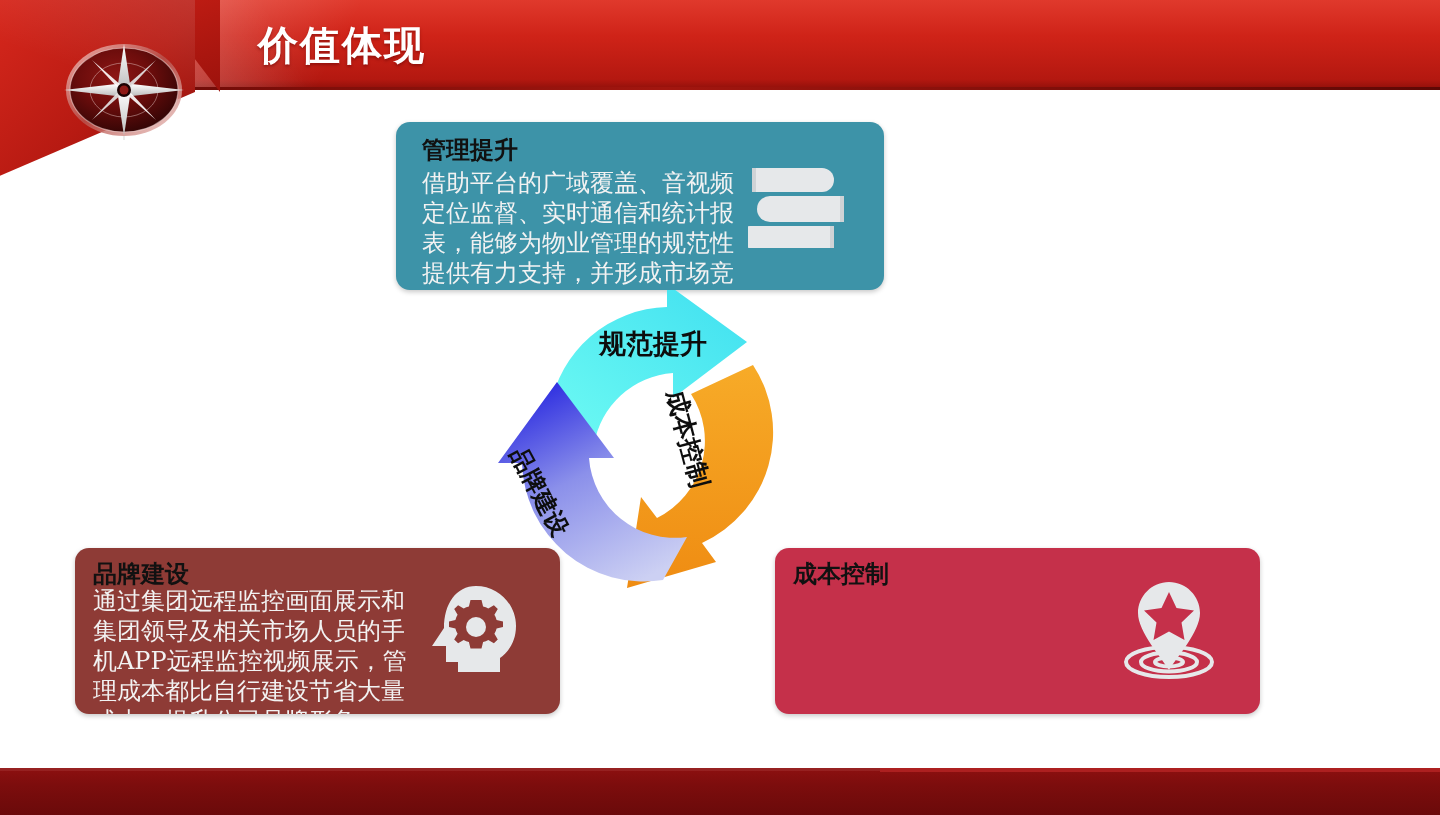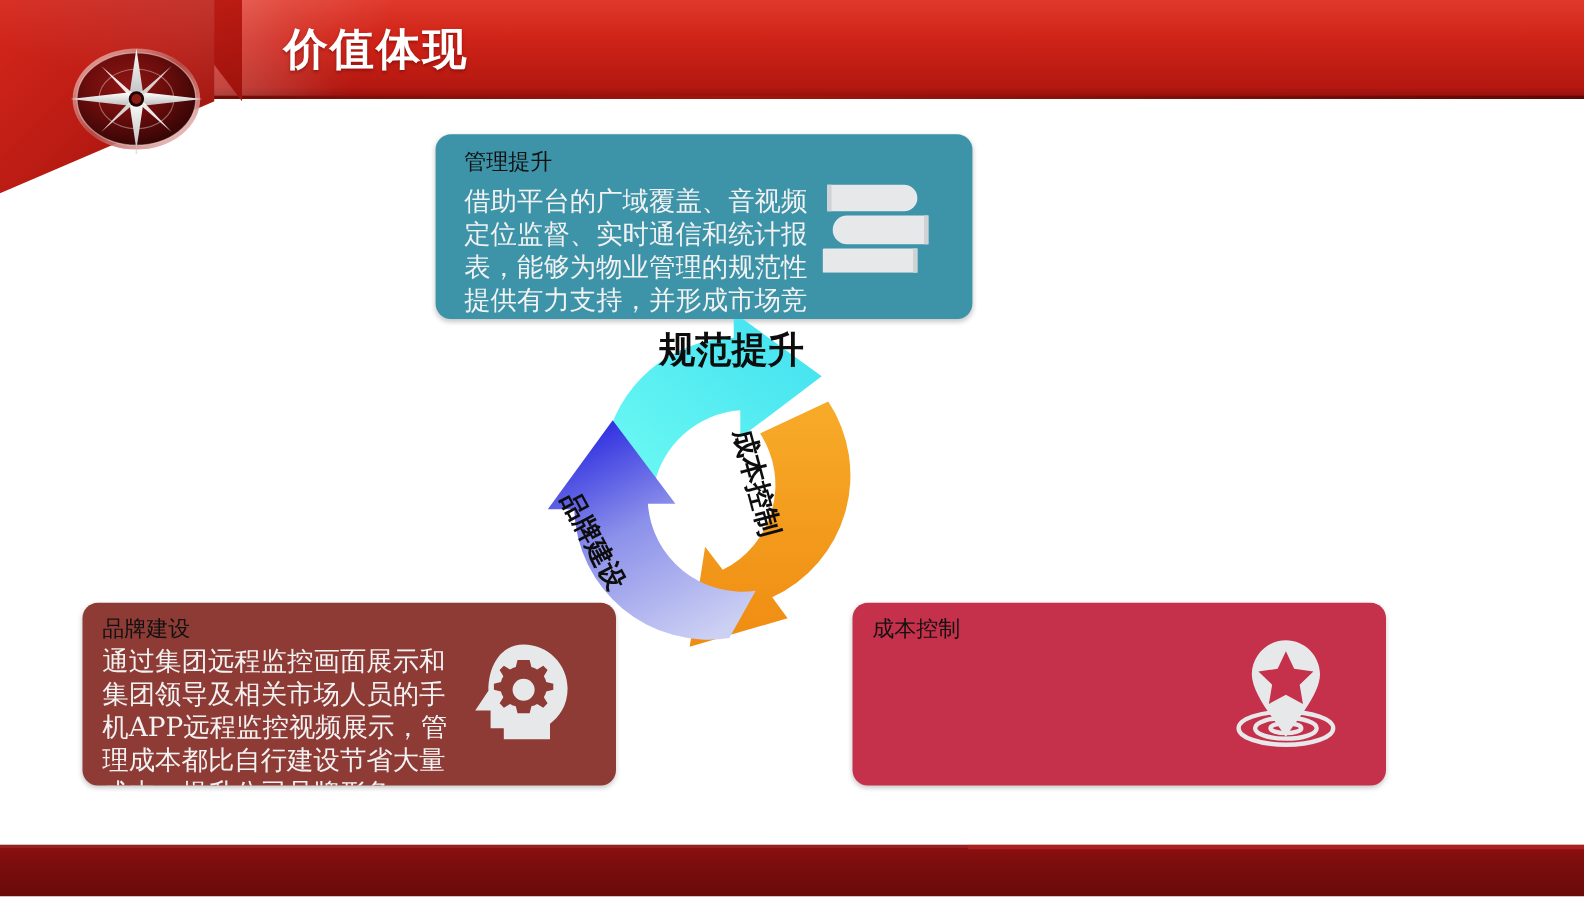--- a/index.html
+++ b/index.html
@@ -59,21 +59,21 @@
   }
   .bottom-bar:after{
     content:"";position:absolute;left:880px;top:0;right:0;height:4px;
     background:#b52424;opacity:.8;
   }
 
   
   .card{position:absolute;border-radius:14px;box-sizing:border-box;
         box-shadow:0 2px 5px rgba(0,0,0,.22);overflow:hidden;}
   .card .c-title{
-    position:absolute;font-size:20px;font-weight:400;color:#111;
+    position:absolute;font-size:24px;font-weight:700;color:#111;
     font-family:"DejaVu Sans","Liberation Sans",sans-serif;
   }
   .card .c-body{
     position:absolute;font-size:24px;line-height:30px;color:#f2f2f2;
     font-family:"DejaVu Serif","Liberation Serif",serif;
     white-space:pre-wrap;
   }
 
   #card-mgmt{left:396px;top:122px;width:488px;height:168px;background:#3d93a8;}
   #card-mgmt .c-title{left:26px;top:12px;}
@@ -89,21 +89,21 @@
   #card-cost .c-title{left:18px;top:10px;}
   #card-cost .c-body{left:18px;top:38px;width:340px;}
   #card-cost .icon-pin{position:absolute;right:36px;top:32px;width:110px;height:104px;}
 
   
   .cycle{position:absolute;left:495px;top:290px;width:330px;height:312px;}
   .cyc-label{
     position:absolute;font-weight:700;color:#0d0d0d;
     font-family:"DejaVu Serif","Liberation Serif",serif;white-space:nowrap;
   }
-  #lbl-top{left:104px;top:6px;font-size:33px;}
+  #lbl-top{left:104px;top:36px;font-size:27px;}
   #lbl-right{left:196px;top:96px;font-size:25px;transform:rotate(75deg);transform-origin:left top;}
   #lbl-left{left:36px;top:152px;font-size:24px;transform:rotate(62deg);transform-origin:left top;}
 </style>
 </head>
 <body>
 
 <div class="slide">
 
   <div class="ribbon-wrap">
     <div class="ribbon-band"></div>

